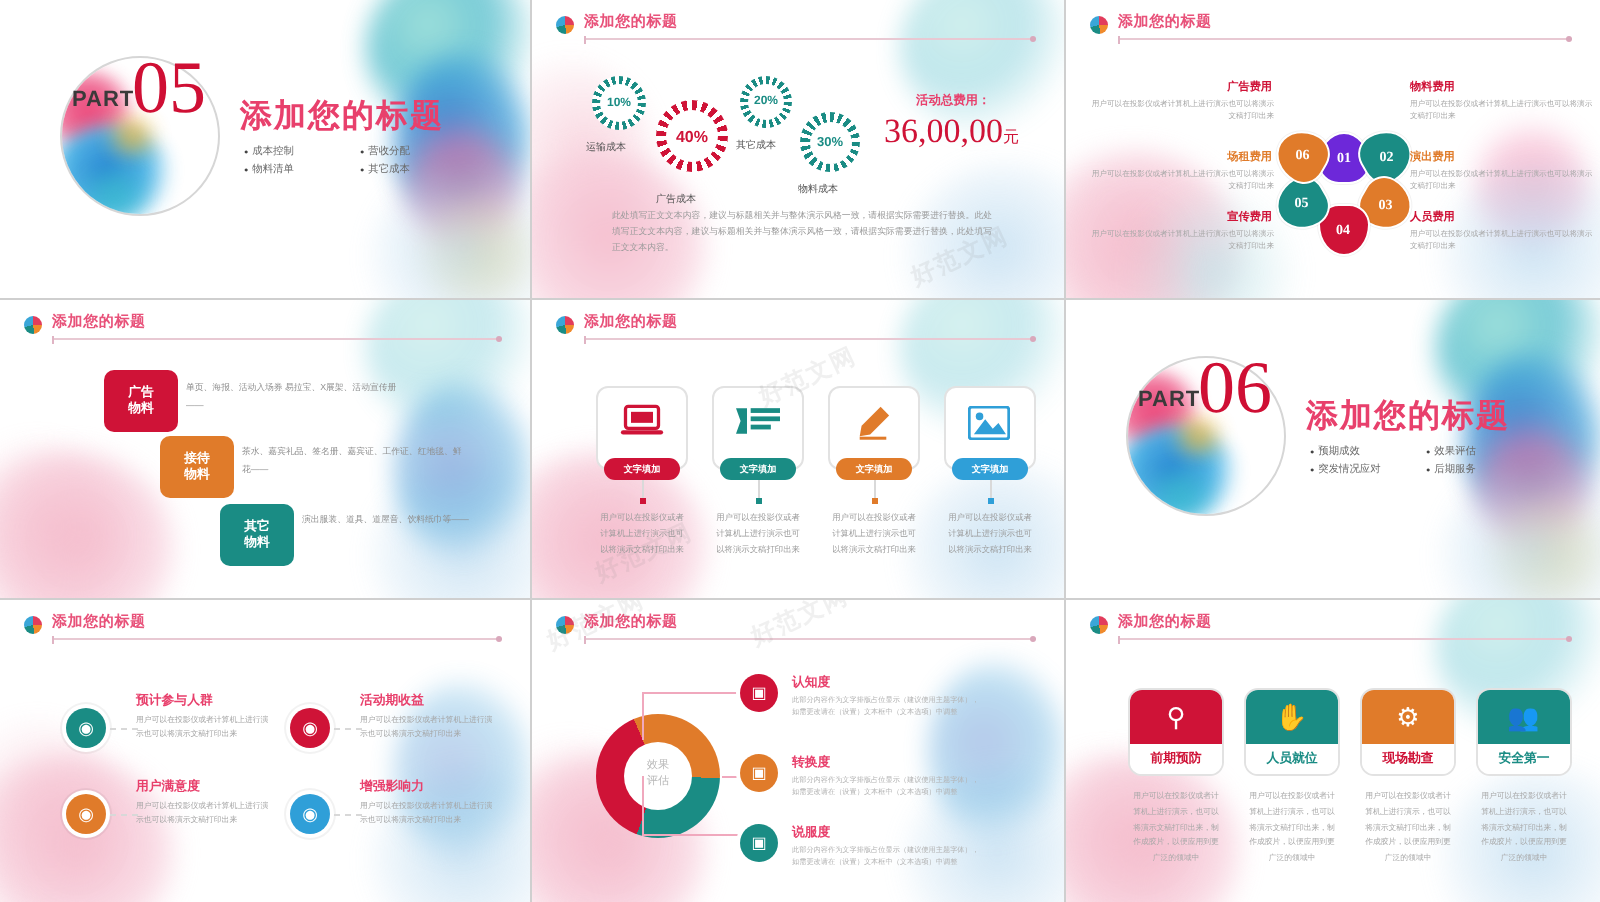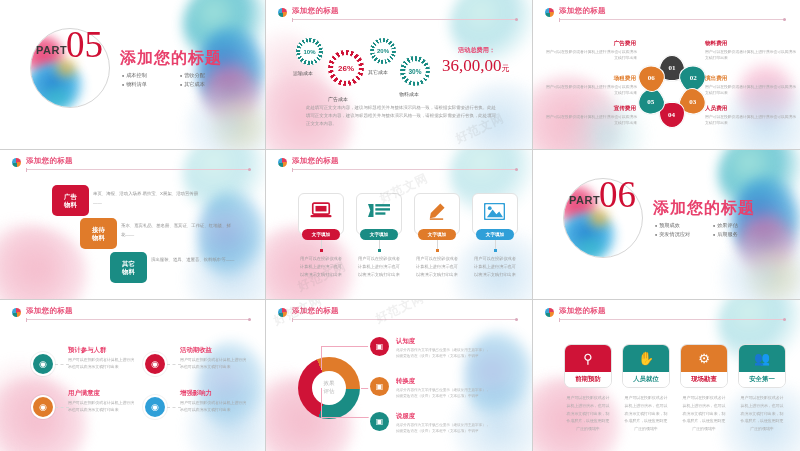--- a/index.html
+++ b/index.html
@@ -173,21 +173,21 @@
     </div>
 
     <div class="ring" style="left:30px;top:38px;width:27px;height:27px;background:
          repeating-conic-gradient(#1a8c84 0deg 9deg, #ffffff 9deg 18deg);">
       <div class="inner" style="width:19px;height:19px;color:#1a8c84;font-size:6px;">10%</div>
     </div>
     <div class="rlabel" style="left:27px;top:70px;">运输成本</div>
 
     <div class="ring" style="left:62px;top:50px;width:36px;height:36px;background:
          repeating-conic-gradient(#cf1337 0deg 9deg, #ffffff 9deg 18deg);">
-      <div class="inner" style="width:26px;height:26px;color:#cf1337;font-size:8px;">26%</div>
+      <div class="inner" style="width:26px;height:26px;color:#cf1337;font-size:8px;">40%</div>
     </div>
     <div class="rlabel" style="left:62px;top:96px;">广告成本</div>
 
     <div class="ring" style="left:104px;top:38px;width:26px;height:26px;background:
          repeating-conic-gradient(#1a8c84 0deg 9deg, #ffffff 9deg 18deg);">
       <div class="inner" style="width:18px;height:18px;color:#1a8c84;font-size:6px;">20%</div>
     </div>
     <div class="rlabel" style="left:102px;top:69px;">其它成本</div>
 
     <div class="ring" style="left:134px;top:56px;width:30px;height:30px;background:
@@ -211,21 +211,21 @@
     <div class="wc wc-bl2"></div>
     <div class="wc wc-br1"></div>
     <div class="wc wc-l1" style="top:90px;opacity:.4"></div>
 
     <div class="shead">
       <div class="dot"></div>
       <div class="ttl">添加您的标题</div>
       <div class="rule"></div>
     </div>
 
-    <div class="petal" style="left:126px;top:55px;border-radius:50% 50% 40% 40%/60% 60% 40% 40%;background:#404040;transform:rotate(0deg);align-items:center;">
+    <div class="petal" style="left:126px;top:66px;border-radius:50% 50% 40% 40%/60% 60% 40% 40%;background:#6d28d9;transform:rotate(0deg);align-items:center;">
         <span style="transform:rotate(0deg)">01</span>
       </div>
     <div class="petal" style="left:147px;top:65px;border-radius:50% 50% 40% 40%/60% 60% 40% 40%;background:#1a8c84;transform:rotate(60deg);">
         <span style="transform:rotate(-60deg)">02</span>
       </div>
     <div class="petal" style="left:147px;top:89px;border-radius:50% 50% 40% 40%/60% 60% 40% 40%;background:#e07b2a;transform:rotate(120deg);">
         <span style="transform:rotate(-120deg)">03</span>
       </div>
     <div class="petal" style="left:126px;top:102px;border-radius:50% 50% 40% 40%/60% 60% 40% 40%;background:#cf1337;transform:rotate(180deg);">
         <span style="transform:rotate(-180deg)">04</span>

